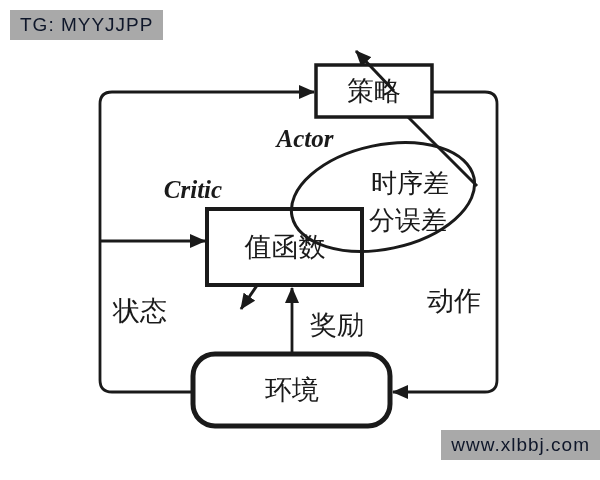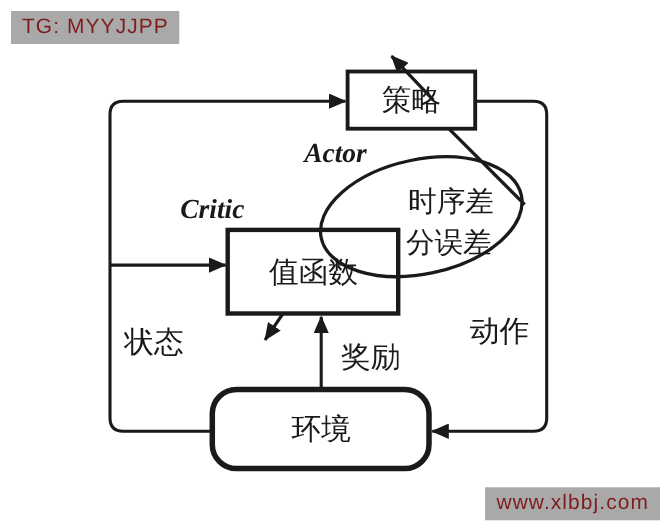--- a/index.html
+++ b/index.html
@@ -6,29 +6,29 @@
   #screen {
     position: relative;
     width: 600px; height: 480px;
     background: #ffffff;
     overflow: hidden;
     font-family: "Liberation Sans", sans-serif;
   }
   .watermark {
     position: absolute;
     background: #a9a9a9;
-    color: #7f1d1d;
+    color: #0f172a;
     font-size: 19px;
     line-height: 28px;
     padding: 1px 10px;
     letter-spacing: 1px;
     white-space: nowrap;
   }
   #wm-top { left: 10px; top: 10px; }
-  #wm-bottom { right: 0px; bottom: 7px; text-align: right; }
+  #wm-bottom { right: 0px; bottom: 20px; text-align: right; }
   svg { position: absolute; left: 0; top: 0; }
   .node-label, .edge-label {
     font-family: "Liberation Sans", sans-serif;
     font-size: 27px;
     fill: #1a1a1a;
   }
   .td-label {
     font-family: "Liberation Sans", sans-serif;
     font-size: 26px;
     fill: #1a1a1a;

